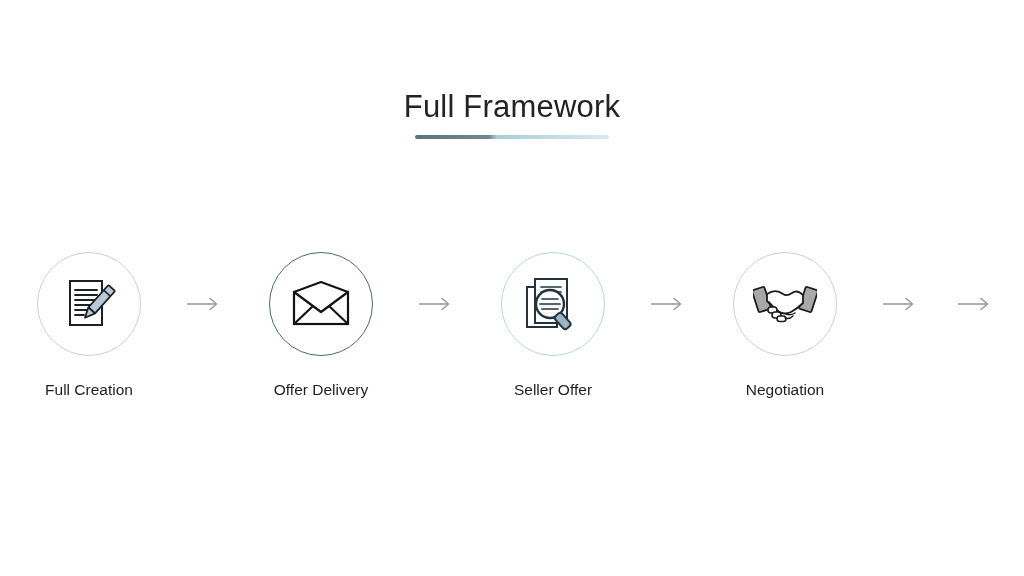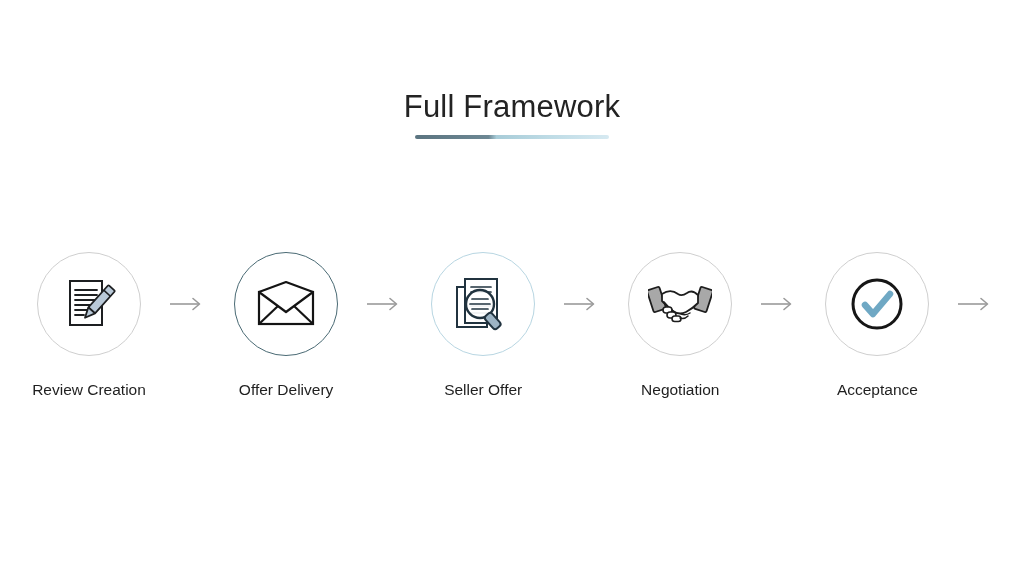--- a/index.html
+++ b/index.html
@@ -111,21 +111,21 @@
               <line x1="15" y1="40" x2="24" y2="40"></line>
             </g>
             <g transform="rotate(42 34 32)">
               <rect x="30" y="6" width="9" height="30" rx="1" fill="#b9c9d8" stroke="#1d1f21" stroke-width="1.8"></rect>
               <path d="M30 36 L34.5 46 L39 36 Z" fill="#b9c9d8" stroke="#1d1f21" stroke-width="1.8" stroke-linejoin="round"></path>
               <line x1="30" y1="13" x2="39" y2="13" stroke="#1d1f21" stroke-width="1.6"></line>
             </g>
           </svg>
         </span>
       </div>
-      <div class="step-label">Review Creation</div>
+      <div class="step-label">Full Creation</div>
     </div>
 
     <div class="connector">
       <span>
         <svg width="38" height="16" viewBox="0 0 38 16">
           <line x1="1" y1="8" x2="30" y2="8" stroke="#9a9a9a" stroke-width="1.6"></line>
           <polyline points="24,2.5 30.5,8 24,13.5" fill="none" stroke="#9a9a9a" stroke-width="1.6" stroke-linecap="round" stroke-linejoin="round"></polyline>
         </svg>
       </span>
     </div>
@@ -213,31 +213,20 @@
 
     <div class="connector">
       <span>
         <svg width="38" height="16" viewBox="0 0 38 16">
           <line x1="1" y1="8" x2="30" y2="8" stroke="#9a9a9a" stroke-width="1.6"></line>
           <polyline points="24,2.5 30.5,8 24,13.5" fill="none" stroke="#9a9a9a" stroke-width="1.6" stroke-linecap="round" stroke-linejoin="round"></polyline>
         </svg>
       </span>
     </div>
 
-    <div class="step">
-      <div class="circle" style="border-color:#cfcfcf;">
-        <span>
-          <svg width="58" height="58" viewBox="0 0 58 58">
-            <circle cx="29" cy="29" r="24" fill="#ffffff" stroke="#161616" stroke-width="3"></circle>
-            <polyline points="17,30 25,39 42,19" fill="none" stroke="#6fa8c4" stroke-width="6.5" stroke-linecap="round" stroke-linejoin="round"></polyline>
-          </svg>
-        </span>
-      </div>
-      <div class="step-label">Acceptance</div>
-    </div>
 
     <div class="connector">
       <span>
         <svg width="38" height="16" viewBox="0 0 38 16">
           <line x1="1" y1="8" x2="30" y2="8" stroke="#9a9a9a" stroke-width="1.6"></line>
           <polyline points="24,2.5 30.5,8 24,13.5" fill="none" stroke="#9a9a9a" stroke-width="1.6" stroke-linecap="round" stroke-linejoin="round"></polyline>
         </svg>
       </span>
     </div>
 

